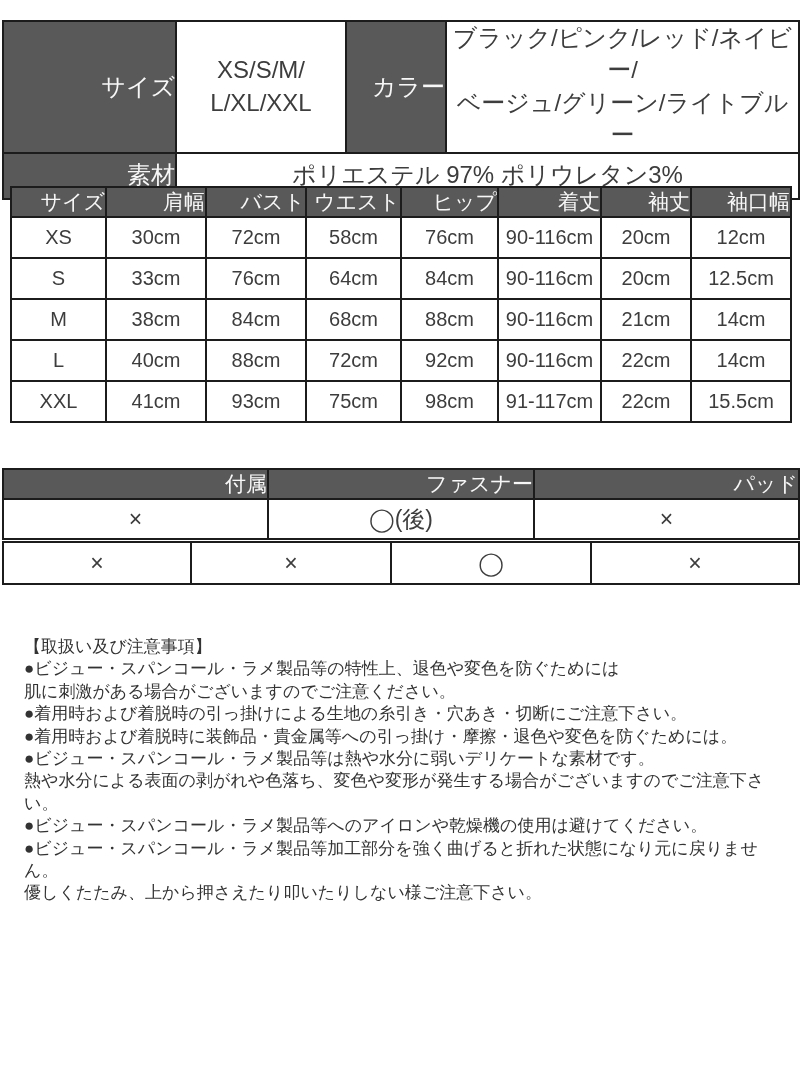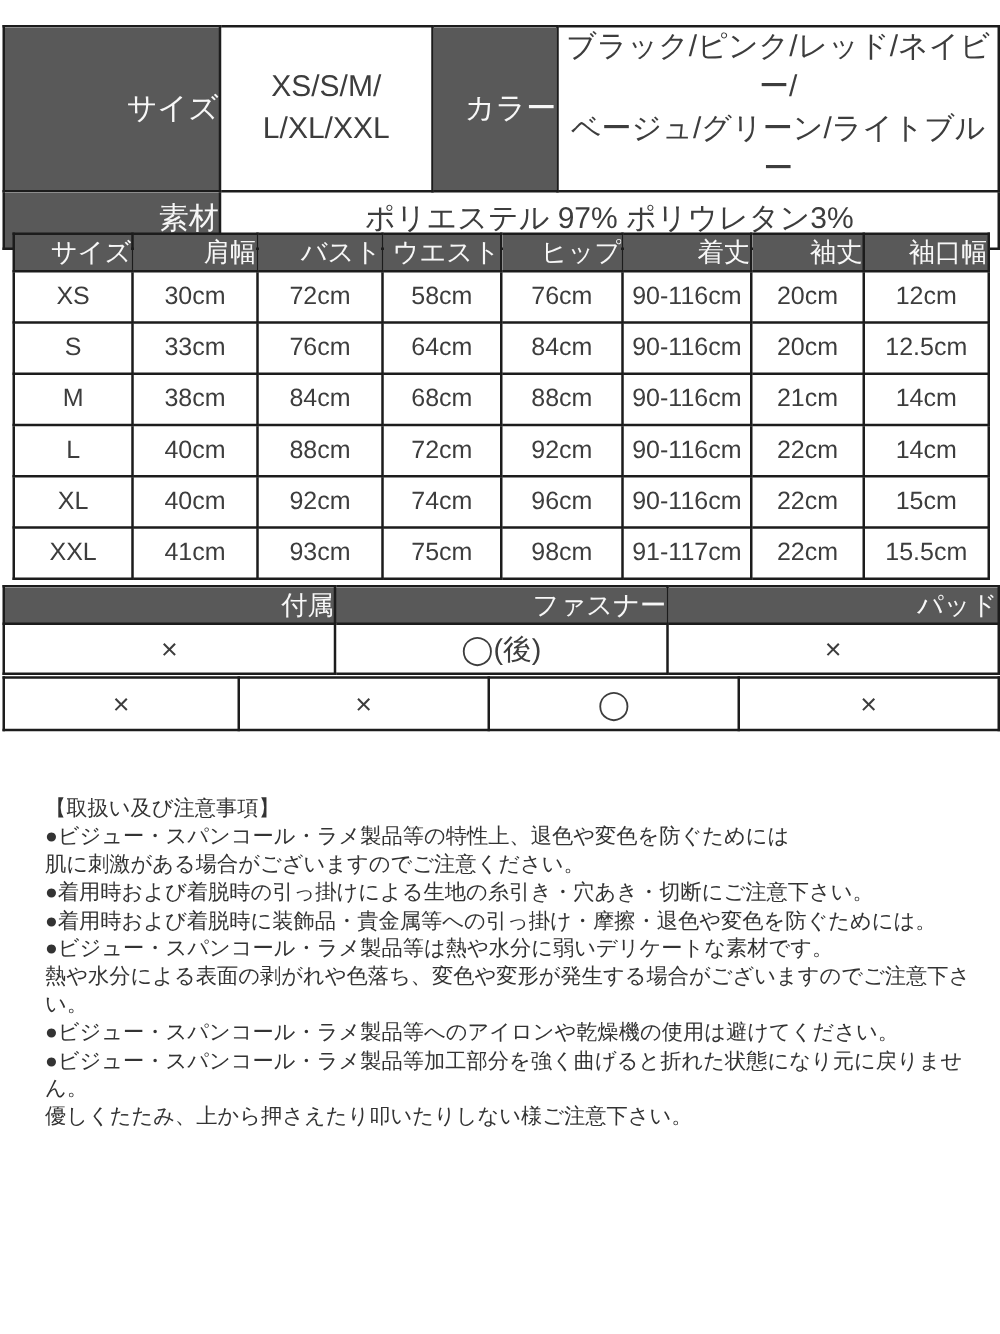--- a/index.html
+++ b/index.html
@@ -59,21 +59,21 @@
   .feat-table td { height: 40px; font-size: 23px; }
   .feat-1 { top: 468px; }
   .feat-2 { top: 541px; }
   .feat-2 th { height: 28px; }
   .feat-2 td { height: 42px; }
 
   
   .notes {
     position: absolute;
     top: 636px;
-    left: 36px;
+    left: 24px;
     width: 762px;
     font-size: 17px;
     line-height: 22.4px;
     color: #333;
   }
 </style>
 </head>
 <body>
 
 <div class="page">
@@ -155,30 +155,20 @@
     </tr>
     <tr>
       <td>L</td>
       <td>40cm</td>
       <td>88cm</td>
       <td>72cm</td>
       <td>92cm</td>
       <td>90-116cm</td>
       <td>22cm</td>
       <td>14cm</td>
-    </tr>
-    <tr>
-      <td>XL</td>
-      <td>40cm</td>
-      <td>92cm</td>
-      <td>74cm</td>
-      <td>96cm</td>
-      <td>90-116cm</td>
-      <td>22cm</td>
-      <td>15cm</td>
     </tr>
     <tr>
       <td>XXL</td>
       <td>41cm</td>
       <td>93cm</td>
       <td>75cm</td>
       <td>98cm</td>
       <td>91-117cm</td>
       <td>22cm</td>
       <td>15.5cm</td>

